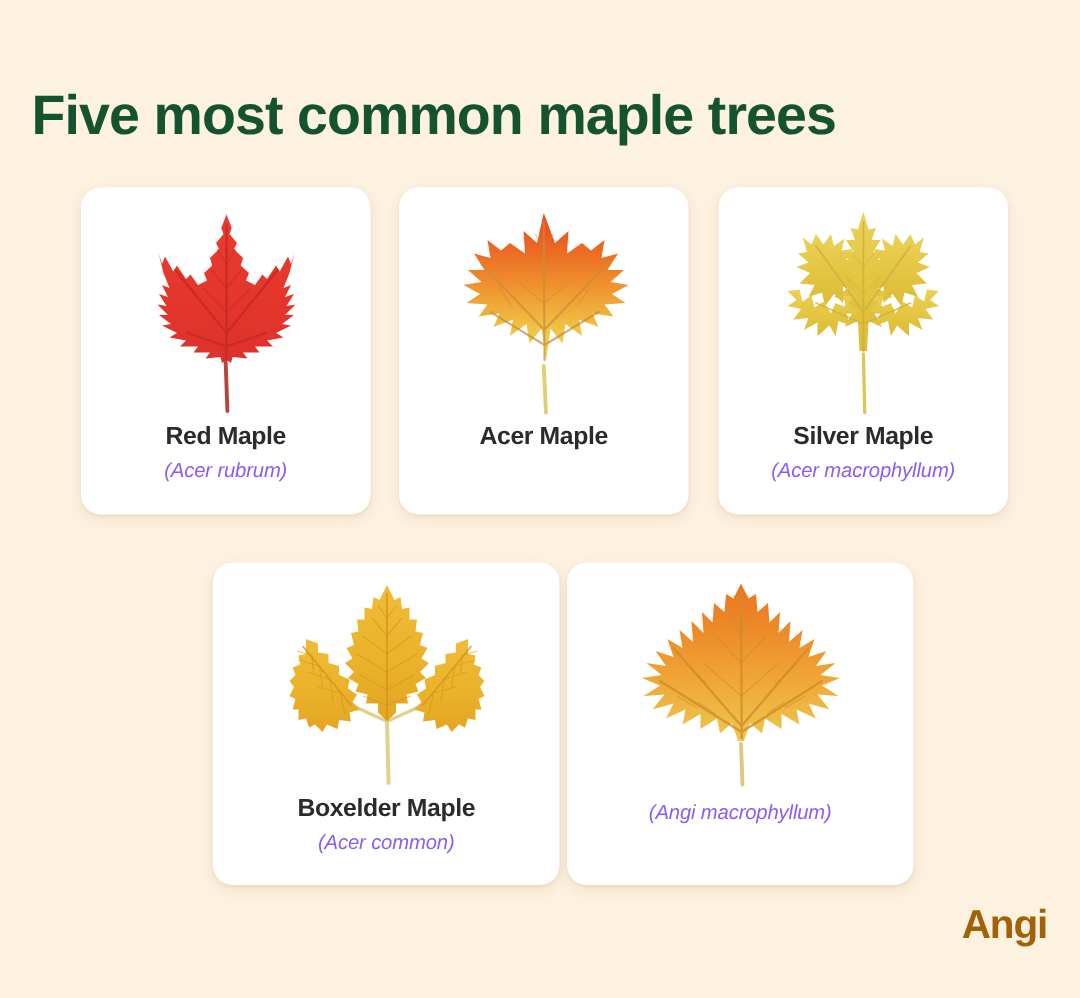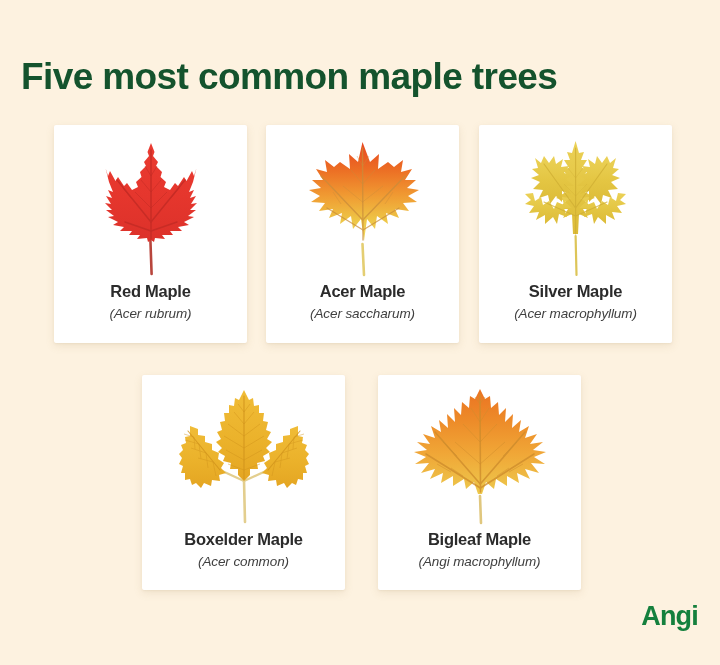--- a/index.html
+++ b/index.html
@@ -36,38 +36,38 @@
     color: #14532d;
     line-height: 44px;
     white-space: nowrap;
     padding-left: 21px;
   }
 
   
   .card {
     position: absolute;
     background: #FFFFFF;
-    border-radius: 2px;
+    border-radius: 13px;
     box-shadow: 0 3px 9px rgba(170, 140, 95, 0.16),
                 0 1px 2px rgba(170, 140, 95, 0.10);
     box-sizing: border-box;
     display: flex;
     flex-direction: column;
     align-items: center;
     justify-content: flex-start;
   }
 
   
   .card.r1 { top: 125px; width: 193px; height: 218px; }
   .card.c1 { left: 54px; }
   .card.c2 { left: 266px; }
   .card.c3 { left: 479px; }
 
   
-  .card.r2 { top: 375px; width: 203px; height: 215px; }
+  .card.r2 { top: 375px; width: 231px; height: 215px; }
   .card.c4 { left: 142px; }
   .card.c5 { left: 378px; }
 
   .leaf-wrap {
     width: 100%;
     flex: 0 0 auto;
     display: flex;
     align-items: center;
     justify-content: center;
   }
@@ -89,36 +89,36 @@
     color: #2B2B2B;
     letter-spacing: -0.25px;
     line-height: 20px;
     white-space: nowrap;
   }
   .sci-name {
     font-family: "Liberation Sans", sans-serif;
     font-size: 13.5px;
     font-style: italic;
     font-weight: normal;
-    color: #404040;
+    color: #8b5cf6;
     letter-spacing: -0.1px;
     line-height: 18px;
     margin-top: 4px;
     white-space: nowrap;
   }
 
   
   .brand {
     position: absolute;
     right: 22px;
     bottom: 35px;
     font-family: "Liberation Sans", sans-serif;
     font-size: 27px;
     font-weight: bold;
-    color: #15803d;
+    color: #a16207;
     letter-spacing: -0.8px;
     line-height: 28px;
   }
 </style>
 </head>
 <body>
 
 <div class="infographic">
 
   <div class="title">Five most common maple trees</div>
@@ -215,21 +215,20 @@
           <path d="M67.6 48 L56 34"></path>
           <path d="M67.6 30 L74 20"></path>
           <path d="M67.6 30 L62 20"></path>
           <path d="M90 68 L98 56"></path>
           <path d="M46 68 L38 56"></path>
         </g>
       </svg>
     </div>
     <div class="labels">
       <div class="common-name">Acer Maple</div>
-      <div class="sci-name">(Acer saccharum)</div>
     </div>
   </div>
 
   <div class="card r1 c3">
     <div class="leaf-wrap">
       <svg width="134" height="142" viewBox="0 0 134 142">
         <defs>
           <linearGradient id="gSilver" x1="0" y1="0" x2="0" y2="1">
             <stop offset="0%" stop-color="#EBD157"></stop>
             <stop offset="50%" stop-color="#E4C643"></stop>
@@ -433,20 +432,19 @@
           <path d="M106 72 L120 58"></path>
           <path d="M60 72 L46 58"></path>
           <path d="M112 88 L126 80"></path>
           <path d="M54 88 L40 80"></path>
           <path d="M100 92 L112 84"></path>
           <path d="M66 92 L54 84"></path>
         </g>
       </svg>
     </div>
     <div class="labels">
-      <div class="common-name">Bigleaf Maple</div>
       <div class="sci-name">(Angi macrophyllum)</div>
     </div>
   </div>
 
   <div class="brand">Angi</div>
 
 </div>
 
 </body></html>

